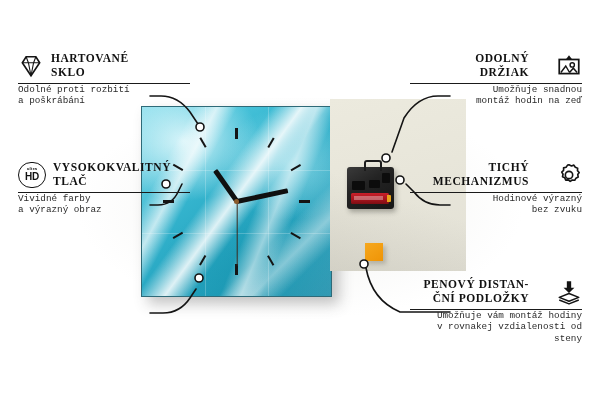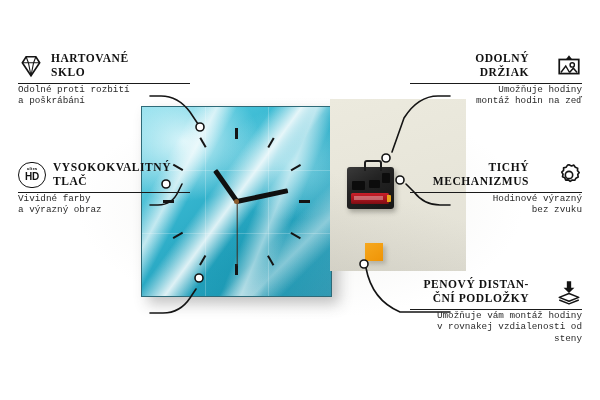--- a/index.html
+++ b/index.html
@@ -239,21 +239,21 @@
         <svg viewBox="0 0 24 24">
           <path d="M12 2 L9 6 H15 Z" fill="#141414"></path>
           <rect x="3" y="6" width="18" height="13" fill="none" stroke="#141414" stroke-width="1.6"></rect>
           <circle cx="15" cy="11" r="2" fill="none" stroke="#141414" stroke-width="1.3"></circle>
           <path d="M4.5 18 L9 12 L12.5 18 M12.5 18 L16 14 L19.5 18" fill="none" stroke="#141414" stroke-width="1.3"></path>
         </svg>
       </span>
     </div>
     <div class="rule"></div>
     <div class="desc">
-      <span>Umožňuje hodiny</span><br>
+      <span>Umožňuje snadnou</span><br>
       <span>montáž hodin na zeď</span>
     </div>
   </div>
 
   <div class="feat right" style="left:410px;top:161px;">
     <div class="head">
       <span class="title">
         <span>TICHÝ</span><br>
         <span>MECHANIZMUS</span>
       </span>

